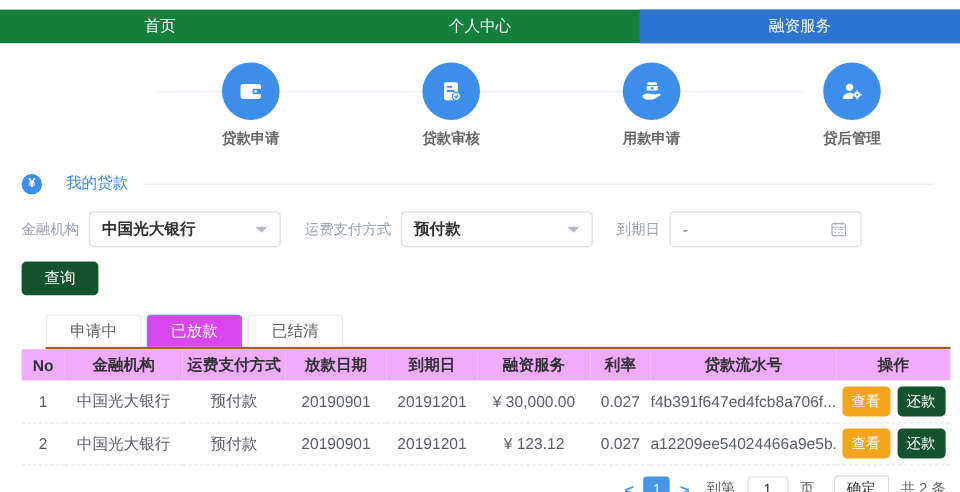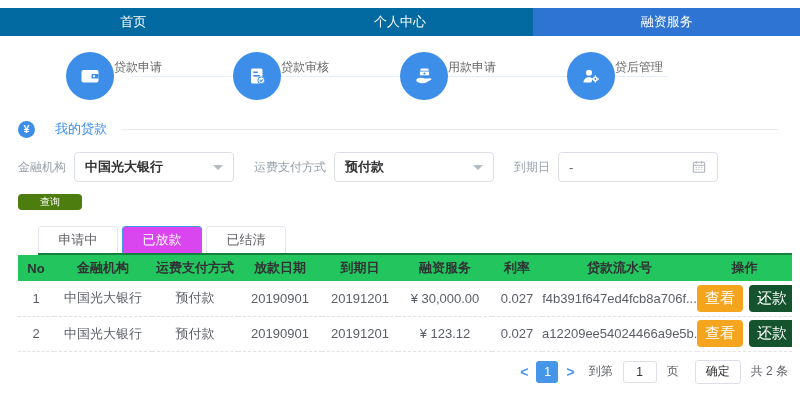--- a/index.html
+++ b/index.html
@@ -1,29 +1,29 @@
 <!DOCTYPE html>
 <html><head>
 <meta charset="utf-8">
 <style>
   * { margin:0; padding:0; box-sizing:border-box; }
   html,body { width:800px; height:410px; overflow:hidden; background:#fff;
     font-family:"Liberation Sans","DejaVu Sans",sans-serif; }
 
   
-  .nav { margin-top:8px; display:flex; height:28px; background:#0369a1; }
+  .nav { margin-top:8px; display:flex; height:28px; background:#15803d; }
   .nav-tab { flex:1; display:flex; align-items:center; justify-content:center;
     color:#fff; font-size:13px; cursor:pointer; }
   .nav-tab.active { background:#2e74d3; }
 
   
   .workflow { width:668px; margin:16px auto 0; display:flex; position:relative; }
   .workflow::before { content:""; position:absolute; left:66px; right:66px; top:24px;
     height:1px; background:#e6eef8; }
-  .step { flex:1; display:flex; flex-direction:row; align-items:flex-start; position:relative; cursor:pointer; }
+  .step { flex:1; display:flex; flex-direction:column; align-items:flex-end; position:relative; cursor:pointer;font-weight:bold; }
   .step-circle { width:48px; height:48px; border-radius:50%; background:#3d8ee9;
     display:flex; align-items:center; justify-content:center; }
   .step-label { margin-top:7px; font-size:12px; color:#666; }
 
   
   .section-header { margin:20px 18px 0; display:flex; align-items:center; }
   .yuan-badge { width:17px; height:17px; border-radius:50%; background:#3d8ee9; color:#fff;
     font-size:11px; font-weight:bold; display:flex; align-items:center; justify-content:center; }
   .section-title { margin-left:20px; font-size:13px; color:#3a8ce8; }
   .section-rule { flex:1; height:1px; background:#ebebeb; margin-left:14px; margin-right:4px; }
@@ -31,39 +31,39 @@
   
   .filters { margin:14px 0 0 18px; display:flex; align-items:center; }
   .f-label { font-size:12px; color:#98a1ad; margin-right:8px; white-space:nowrap; }
   .f-box { width:160px; height:30px; border:1px solid #dcdfe6; border-radius:4px;
     display:flex; align-items:center; padding:0 10px; cursor:pointer; background:#fff; margin-right:20px; }
   .f-value { flex:1; font-size:13px; font-weight:bold; color:#303133; }
   .f-dash { flex:1; font-size:13px; color:#606266; }
   .caret { width:0; height:0; border-left:5px solid transparent; border-right:5px solid transparent;
     border-top:5px solid #b4bac4; }
 
-  .query-btn { margin:12px 0 0 18px; width:64px; height:16px; background:#4d7c0f; color:#fff;
-    border:none; border-radius:4px; font-size:10px; cursor:pointer;
-    font-family:"Liberation Sans","DejaVu Sans",sans-serif; }
-
-  
-  .status-tabs { margin:16px 0 0 38px; display:flex; border-bottom:2px solid #15803d;
+  .query-btn { margin:12px 0 0 18px; width:64px; height:28px; background:#14532d; color:#fff;
+    border:none; border-radius:4px; font-size:13px; cursor:pointer;
+    font-family:"Liberation Sans","DejaVu Sans",sans-serif; }
+
+  
+  .status-tabs { margin:16px 0 0 38px; display:flex; border-bottom:2px solid #a16207;
     margin-right:8px; padding-left:0; }
   .s-tab { width:80px; height:27px; display:flex; align-items:center; justify-content:center;
     font-size:13px; color:#606266; background:#fff; border:1px solid #e4e7ed; border-bottom:none;
     border-radius:4px 4px 0 0; margin-right:4px; cursor:pointer; }
   .s-tab.active { background:#d946ef; border-color:#4596e8; color:#fff; }
 
   
   table { margin-left:18px; width:774px; border-collapse:collapse; table-layout:fixed; }
-  thead th { background:#22c55e; height:26px; font-size:13px; color:#303133; font-weight:bold;
+  thead th { background:#f0abfc; height:26px; font-size:13px; color:#303133; font-weight:bold;
     text-align:center; }
   tbody td { height:35px; font-size:13px; color:#5a5e66; text-align:center;
     border-bottom:1px dashed #e3e3e3; overflow:hidden; white-space:nowrap; }
-  .act-btn { border:none; border-radius:4px; color:#fff; font-size:15px; padding:4px 8px;
+  .act-btn { border:none; border-radius:4px; color:#fff; font-size:12px; padding:4px 8px;
     cursor:pointer; font-family:"Liberation Sans","DejaVu Sans",sans-serif; }
   .act-view { background:#f5a51d; margin-right:6px; }
   .act-repay { background:#14532d; }
 
   
   .pagination { margin:8px 12px 0 0; display:flex; justify-content:flex-end; align-items:center;
     font-size:12px; color:#606266; }
   .pg-arrow { color:#4596e8; font-size:14px; font-weight:bold; padding:0 8px; cursor:pointer; }
   .pg-page { width:22px; height:22px; background:#4596e8; color:#fff; border-radius:3px;
     display:flex; align-items:center; justify-content:center; cursor:pointer; }

